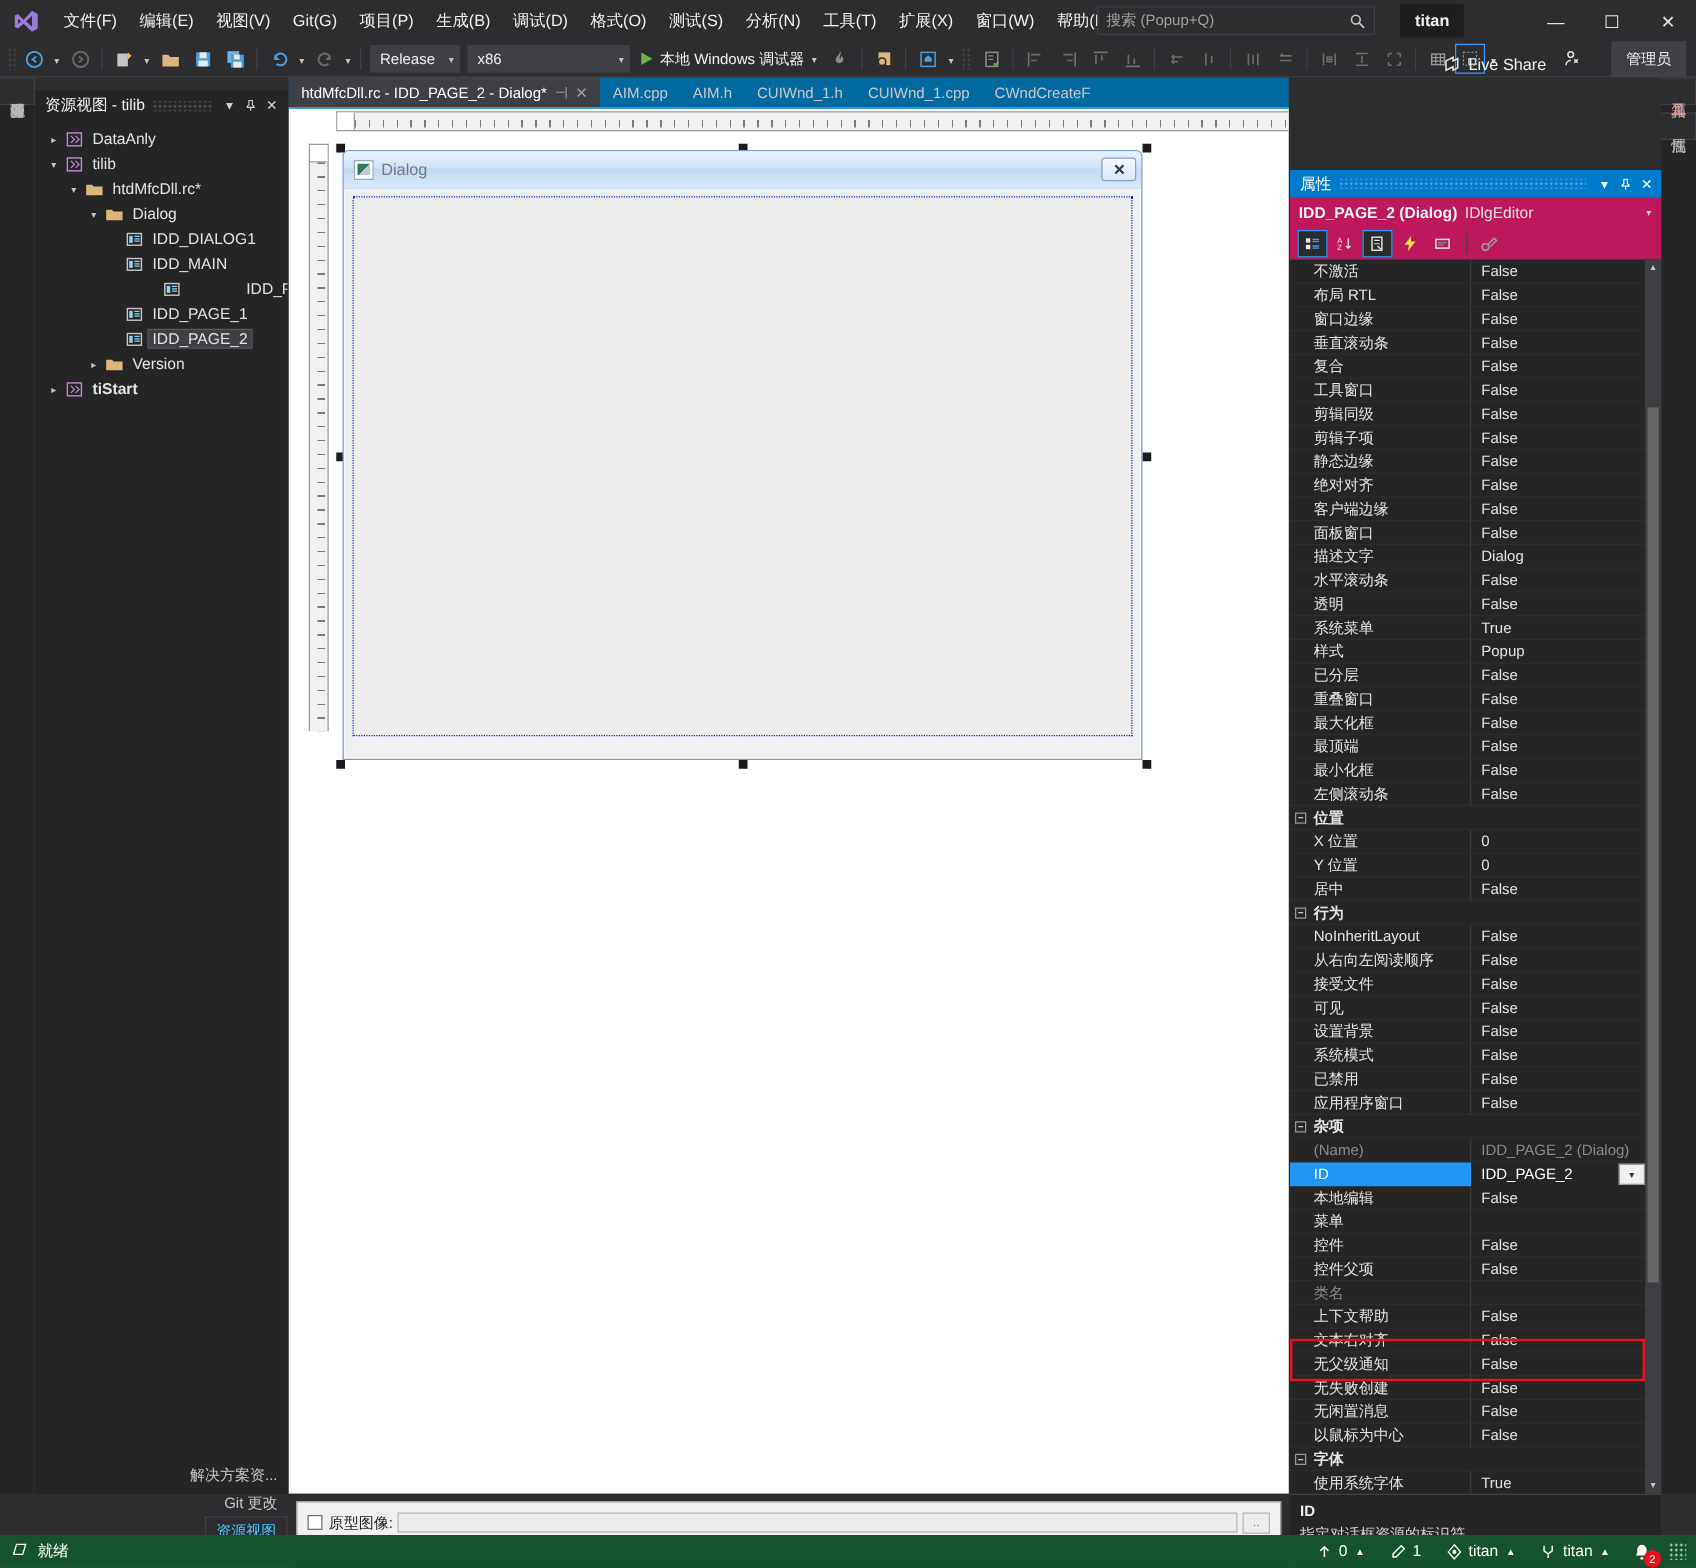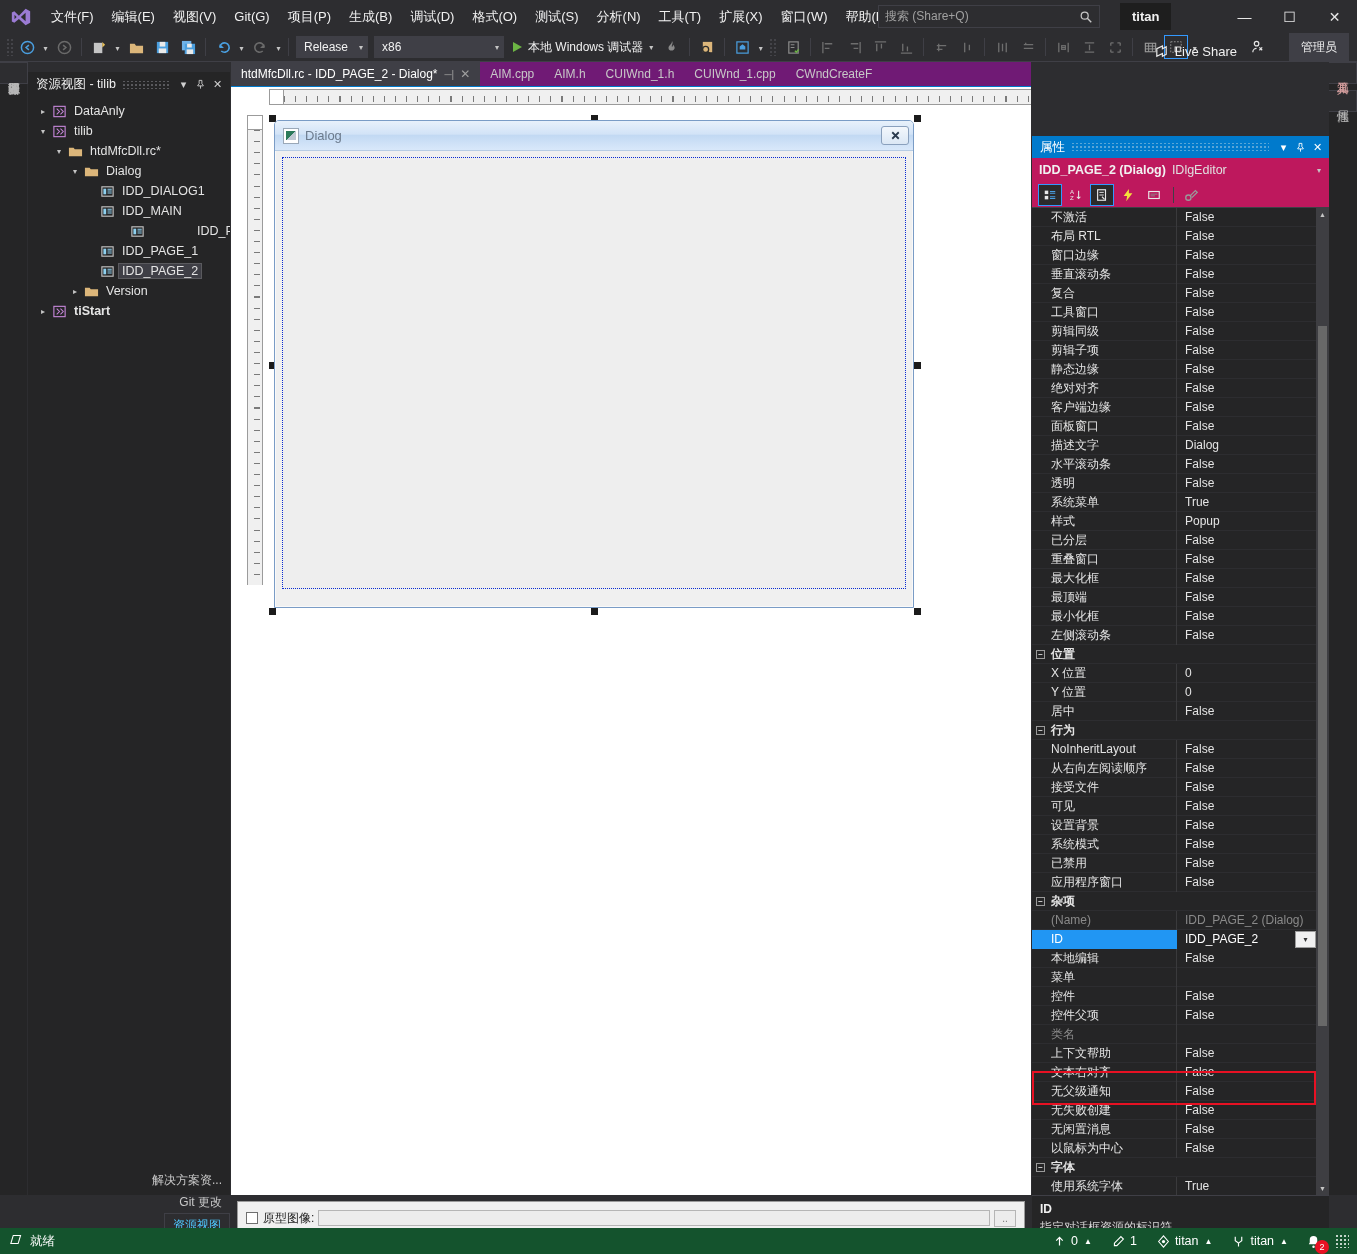--- a/index.html
+++ b/index.html
@@ -72,21 +72,21 @@
   .ticon { width:18px; height:16px; display:flex; align-items:center; justify-content:center; margin-right:3px; }
   .lbl { padding:0 3px; }
   .bold { font-weight:bold; }
 
   .respanel-tabs { height:26px; background:#252526; display:flex; align-items:flex-end; padding-left:6px;flex-direction:column; }
   .rtab { height:22px; line-height:22px; padding:0 8px; font-size:12px; color:#c8c8c8; white-space:nowrap; }
   .rtab.active { background:#2d2d30; color:#4ec9ff; border:1px solid #3f3f46; border-bottom:none; }
 
   
   .editor { position:absolute; left:231px; top:0; width:800px; height:1133px; background:#2d2d30; display:flex; flex-direction:column; }
-  .doctabs { height:24px; display:flex; align-items:flex-end; background:#701a75; }
+  .doctabs { height:24px; display:flex; align-items:flex-end; background:#0369a1; }
   .dtab { height:24px; display:flex; align-items:center; padding:0 10px; font-size:12px; color:#c8c8c8; white-space:nowrap; }
   .dtab.active { background:#3f3f46; color:#ffffff; }
   .dtab .pin { margin-left:7px; color:#a0a0a0; font-size:10px; }
   .dtab .x { margin-left:6px; color:#a0a0a0; font-size:12px; }
   .designer { flex:1; background:#ffffff; position:relative; overflow:hidden; border-top:1px solid #007acc; }
 
   .ruler-h { position:absolute; left:38px; top:2px; right:0; height:16px; background:#f0f0f0; border:1px solid #9b9b9b; border-right:none;}
   .ruler-h .ticks { position:absolute; left:14px; top:6px; right:0; height:6px;
      background: repeating-linear-gradient(to right, #7a7a7a 0 1px, transparent 1px 11.1px); }
   .ruler-h .corner { position:absolute; left:0; top:0; width:14px; height:14px; border-right:1px solid #9b9b9b; background:#fff; }
@@ -201,21 +201,21 @@
         <div class="menu-item">格式(O)</div>
         <div class="menu-item">测试(S)</div>
         <div class="menu-item">分析(N)</div>
         <div class="menu-item">工具(T)</div>
         <div class="menu-item">扩展(X)</div>
         <div class="menu-item">窗口(W)</div>
         <div class="menu-item">帮助(H)</div>
       </div>
 
     <div class="searchbox">
-      <span class="ph">搜索 (Share+Q)</span>
+      <span class="ph">搜索 (Popup+Q)</span>
       <span class="mag">
         <svg viewBox="0 0 16 16" width="14" height="14">
             <circle cx="6.5" cy="6.5" r="4" fill="none" stroke="#c8c8c8" stroke-width="1.4"></circle>
             <line x1="9.5" y1="9.5" x2="14" y2="14" stroke="#c8c8c8" stroke-width="1.6"></line>
           </svg>
       </span>
     </div>
 
     <div class="acct">
       <span>titan</span>

